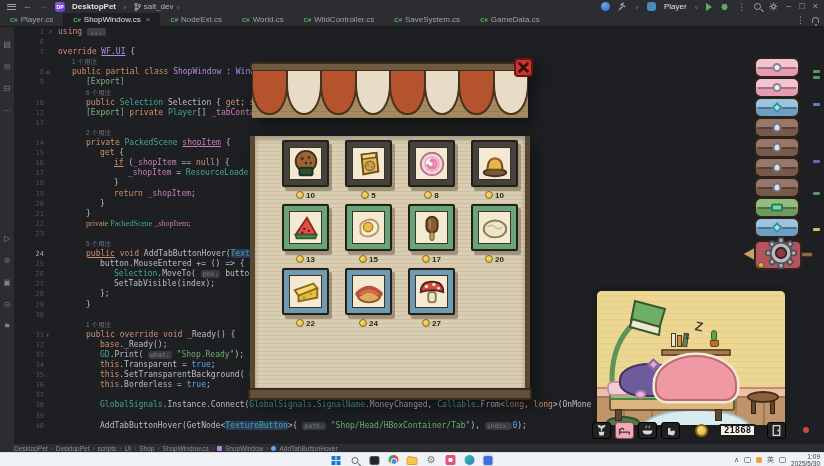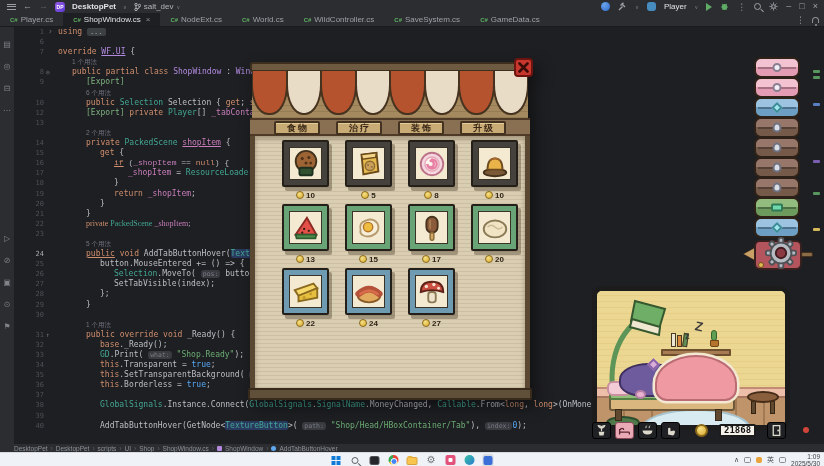--- a/index.html
+++ b/index.html
@@ -321,21 +321,21 @@
         <div class="crow annrow" style="padding-left: 58px;">1 个用法</div>
         <div class="crow"><span class="lnum">8</span><span class="gico">◎</span><span class="ctext" style="padding-left: 58px;"><span class="tk-kw">public partial class </span><span class="tk-cl">ShopWindow</span><span class="tk-pl"> : </span><span class="tk-cl">Window</span><span class="tk-pl"> {</span></span></div>
         <div class="crow"><span class="lnum">9</span><span class="ctext" style="padding-left: 72px;"><span class="tk-at">[Export]</span></span></div>
         <div class="crow annrow" style="padding-left: 72px;">6 个用法</div>
         <div class="crow"><span class="lnum">10</span><span class="ctext" style="padding-left: 72px;"><span class="tk-kw">public </span><span class="tk-ty">Selection</span><span class="tk-pl"> </span><span class="tk-mt">Selection</span><span class="tk-pl"> { </span><span class="tk-kw">get</span><span class="tk-pl">; </span><span class="tk-kw">set</span><span class="tk-pl">; }</span></span></div>
         <div class="crow"><span class="lnum">12</span><span class="ctext" style="padding-left: 72px;"><span class="tk-at">[Export]</span><span class="tk-pl"> </span><span class="tk-kw">private </span><span class="tk-ty">Player</span><span class="tk-pl">[] </span><span class="tk-fl">_tabContainers</span><span class="tk-pl">;</span></span></div>
         <div class="crow"><span class="lnum">13</span><span class="ctext" style="padding-left: 72px;"></span></div>
         <div class="crow annrow" style="padding-left: 72px;">2 个用法</div>
         <div class="crow"><span class="lnum">14</span><span class="ctext" style="padding-left: 72px;"><span class="tk-kw">private </span><span class="tk-ty">PackedScene</span><span class="tk-pl"> </span><span class="tk-fu">shopItem</span><span class="tk-pl"> {</span></span></div>
         <div class="crow"><span class="lnum">15</span><span class="ctext" style="padding-left: 86px;"><span class="tk-kw">get</span><span class="tk-pl"> {</span></span></div>
-        <div class="crow"><span class="lnum">16</span><span class="ctext" style="padding-left: 100px; font-family: Liberation Mono, monospace;"><span class="tk-ku">if</span><span class="tk-pl"> (</span><span class="tk-fl">_shopItem</span><span class="tk-pl"> == </span><span class="tk-kw">null</span><span class="tk-pl">) {</span></span></div>
+        <div class="crow"><span class="lnum">16</span><span class="ctext" style="padding-left: 100px;"><span class="tk-ku">if</span><span class="tk-pl"> (</span><span class="tk-fl">_shopItem</span><span class="tk-pl"> == </span><span class="tk-kw">null</span><span class="tk-pl">) {</span></span></div>
         <div class="crow"><span class="lnum">17</span><span class="ctext" style="padding-left: 114px;"><span class="tk-fl">_shopItem</span><span class="tk-pl"> = </span><span class="tk-ty">ResourceLoader</span><span class="tk-pl">.</span><span class="tk-mt">Load</span><span class="tk-pl">&lt;</span><span class="tk-ty">PackedScene</span><span class="tk-pl">&gt;(</span></span></div>
         <div class="crow"><span class="lnum">18</span><span class="ctext" style="padding-left: 100px;"><span class="tk-pl">}</span></span></div>
         <div class="crow"><span class="lnum">19</span><span class="ctext" style="padding-left: 100px;"><span class="tk-kw">return </span><span class="tk-fl">_shopItem</span><span class="tk-pl">;</span></span></div>
         <div class="crow"><span class="lnum">20</span><span class="ctext" style="padding-left: 86px;"><span class="tk-pl">}</span></span></div>
         <div class="crow"><span class="lnum">21</span><span class="ctext" style="padding-left: 72px;"><span class="tk-pl">}</span></span></div>
         <div class="crow"><span class="lnum">22</span><span class="ctext" style="padding-left: 72px; font-family: Liberation Serif, serif;"><span class="tk-kw">private </span><span class="tk-ty">PackedScene</span><span class="tk-pl"> </span><span class="tk-fl">_shopItem</span><span class="tk-pl">;</span></span></div>
         <div class="crow"><span class="lnum">23</span><span class="ctext" style="padding-left: 72px;"></span></div>
         <div class="crow annrow" style="padding-left: 72px;">5 个用法</div>
         <div class="crow"><span class="lnum cur">24</span><span class="ctext" style="padding-left: 72px;"><span class="tk-ku">public</span><span class="tk-kw"> void </span><span class="tk-mt">AddTabButtonHover</span><span class="tk-pl">(</span><span class="tk-hl">TextureButton</span><span class="tk-pl"> </span><span class="tk-mt">button</span><span class="tk-pl">, </span><span class="tk-kw">int</span><span class="tk-pl"> </span><span class="tk-mt">index</span><span class="tk-pl">) {</span></span></div>
         <div class="crow"><span class="lnum">25</span><span class="ctext" style="padding-left: 86px;"><span class="tk-mt">button</span><span class="tk-pl">.</span><span class="tk-mt">MouseEntered</span><span class="tk-pl"> += () =&gt; {</span></span></div>
@@ -391,26 +391,20 @@
     <div class="awning" id="awning">
         <div class="scallop sc-red"></div>
         <div class="scallop sc-cream"></div>
         <div class="scallop sc-red"></div>
         <div class="scallop sc-cream"></div>
         <div class="scallop sc-red"></div>
         <div class="scallop sc-cream"></div>
         <div class="scallop sc-red"></div>
         <div class="scallop sc-cream"></div>
       </div>
-    <div class="tabband" id="shoptabs">
-        <div class="shoptab">食物</div>
-        <div class="shoptab">治疗</div>
-        <div class="shoptab">装饰</div>
-        <div class="shoptab">升级</div>
-      </div>
     <div class="shopbody"></div>
     <div class="shopbase"></div>
     <div class="shopclose">
       <svg width="11" height="11" viewBox="0 0 11 11">
           <path d="M1.5 1.5 L9.5 9.5 M9.5 1.5 L1.5 9.5" stroke="#3a0c08" stroke-width="2.6" stroke-linecap="round"></path>
         </svg>
     </div>
   <div class="card f-gray" style="left: 34px; top: 82px;">
         <div class="cinner">
           <svg viewBox="0 0 32 32" width="30" height="30">

